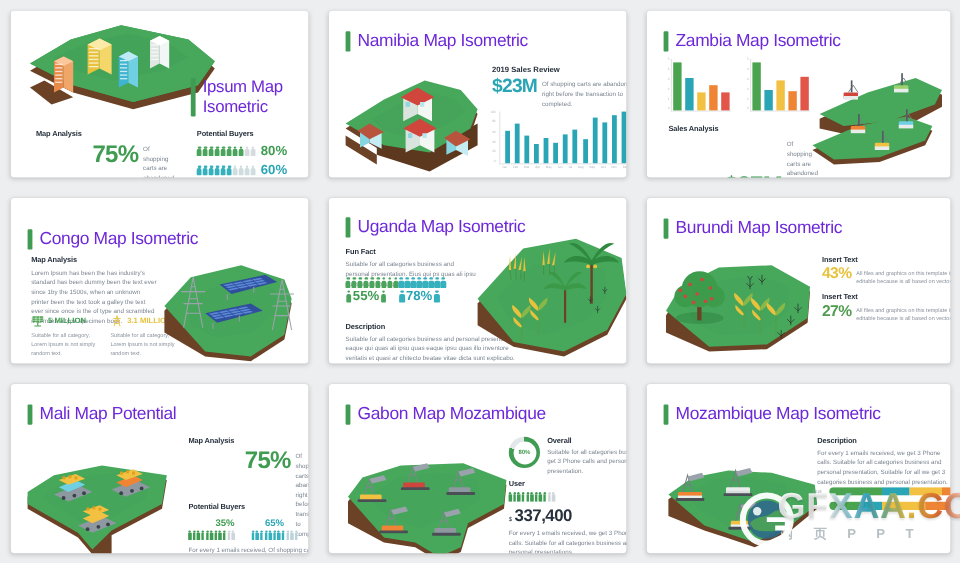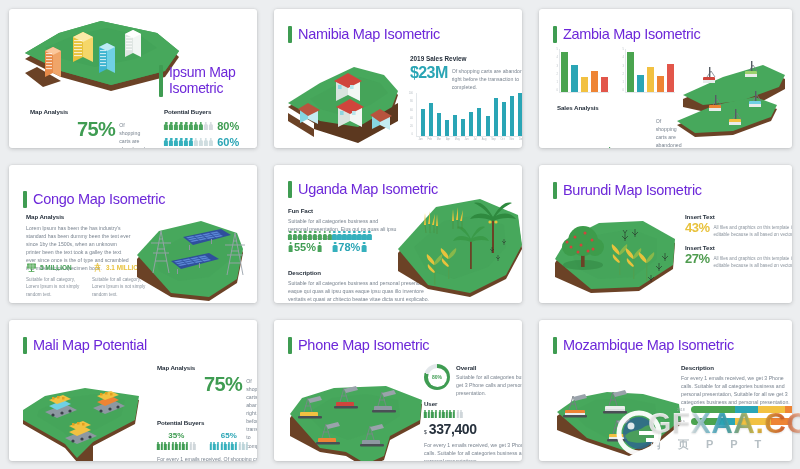--- a/index.html
+++ b/index.html
@@ -898,21 +898,21 @@
         <div style="display:flex;align-items:flex-start;gap:4px;margin-top:2px;">
           <div class="big-g">75%</div>
           <div class="sm" style="flex:1;padding-top:4px;">Of shopping carts are abandoned right before the transaction to completed.</div>
         </div>
         <div class="sm" style="margin-top:5px;">For every 1 emails received, Of shopping carts are abandoned Of shopping carts are right we get 3 Phone calls. Suitable for all categories business and personal presentation.</div>
       </div>
 
       <div style="position:absolute;left:148px;top:99px;width:108px;">
         <div class="hd">Potential Buyers</div>
         <div style="display:flex;gap:14px;margin-top:5px;">
-          <div style="text-align:center;">
+          <div style="text-align:right;">
             <div class="pct-g" style="font-size:8px;">35%</div>
             <div class="combs" style="margin-top:2px;">
               <span class="comb c-g">
                   <i class="h"></i>
                   <i class="b"></i>
                 </span>
                 <span class="comb c-g">
                   <i class="h"></i>
                   <i class="b"></i>
                 </span>
@@ -1007,21 +1007,21 @@
       </div>
 
     </div>
   </div>
 
   <div class="cell">
     <div class="slide">
 
       <div class="title-row" style="position:absolute;left:14px;top:17px;">
         <div class="title-bar"></div>
-        <div class="title-txt">Phone Map Isometric</div>
+        <div class="title-txt">Gabon Map Mozambique</div>
       </div>
 
       <div class="art" style="left:6px;top:48px;width:150px;height:104px;">
         <svg viewBox="0 0 150 104" width="150" height="104">
           <polygon points="10,50 10,68 40,84 66,88 86,100 104,92 110,72 140,56 142,36 106,22 54,24 22,34" fill="#6b4226"></polygon>
           <polygon points="10,46 22,30 54,20 106,18 142,32 140,52 110,68 104,88 86,96 66,84 40,80" fill="#47a85c"></polygon>
           <polygon points="26,46 52,30 86,26 118,32 120,48 98,62 68,72 42,62" fill="#43a158" opacity="0.42"></polygon>
 
           <g>
             <rect x="20" y="44" width="18" height="5" rx="1" fill="#f2c141"></rect>

